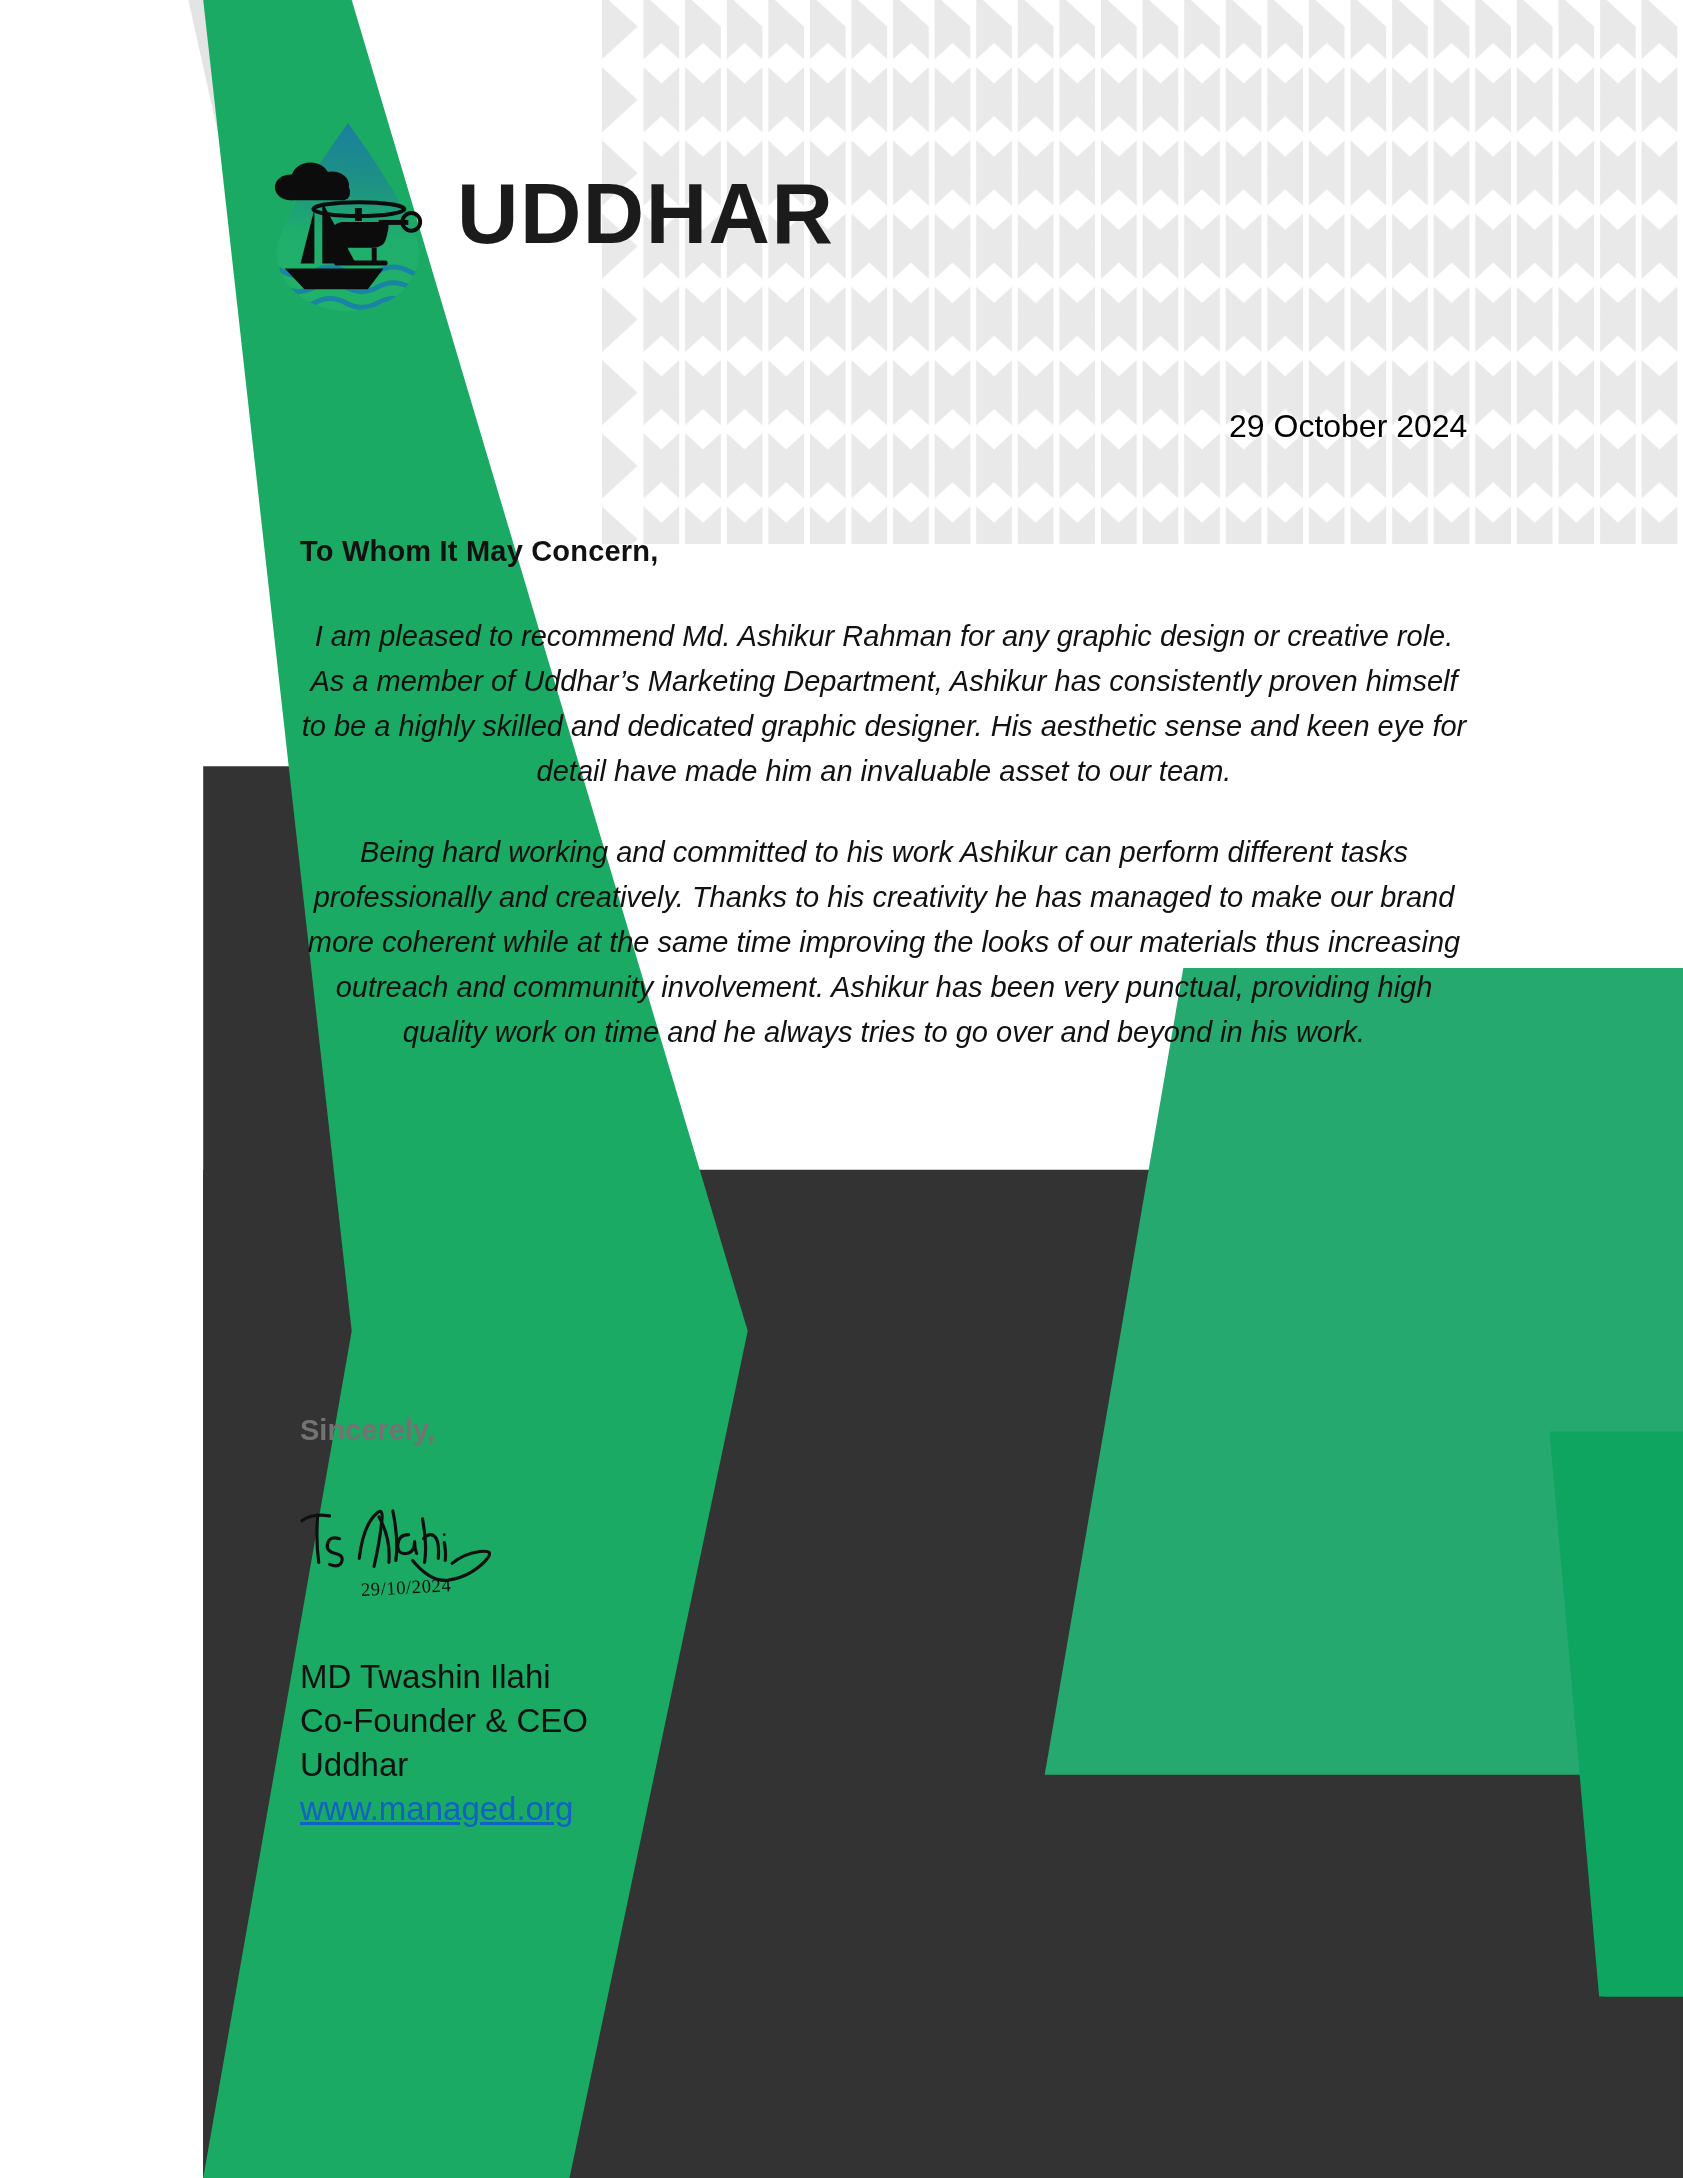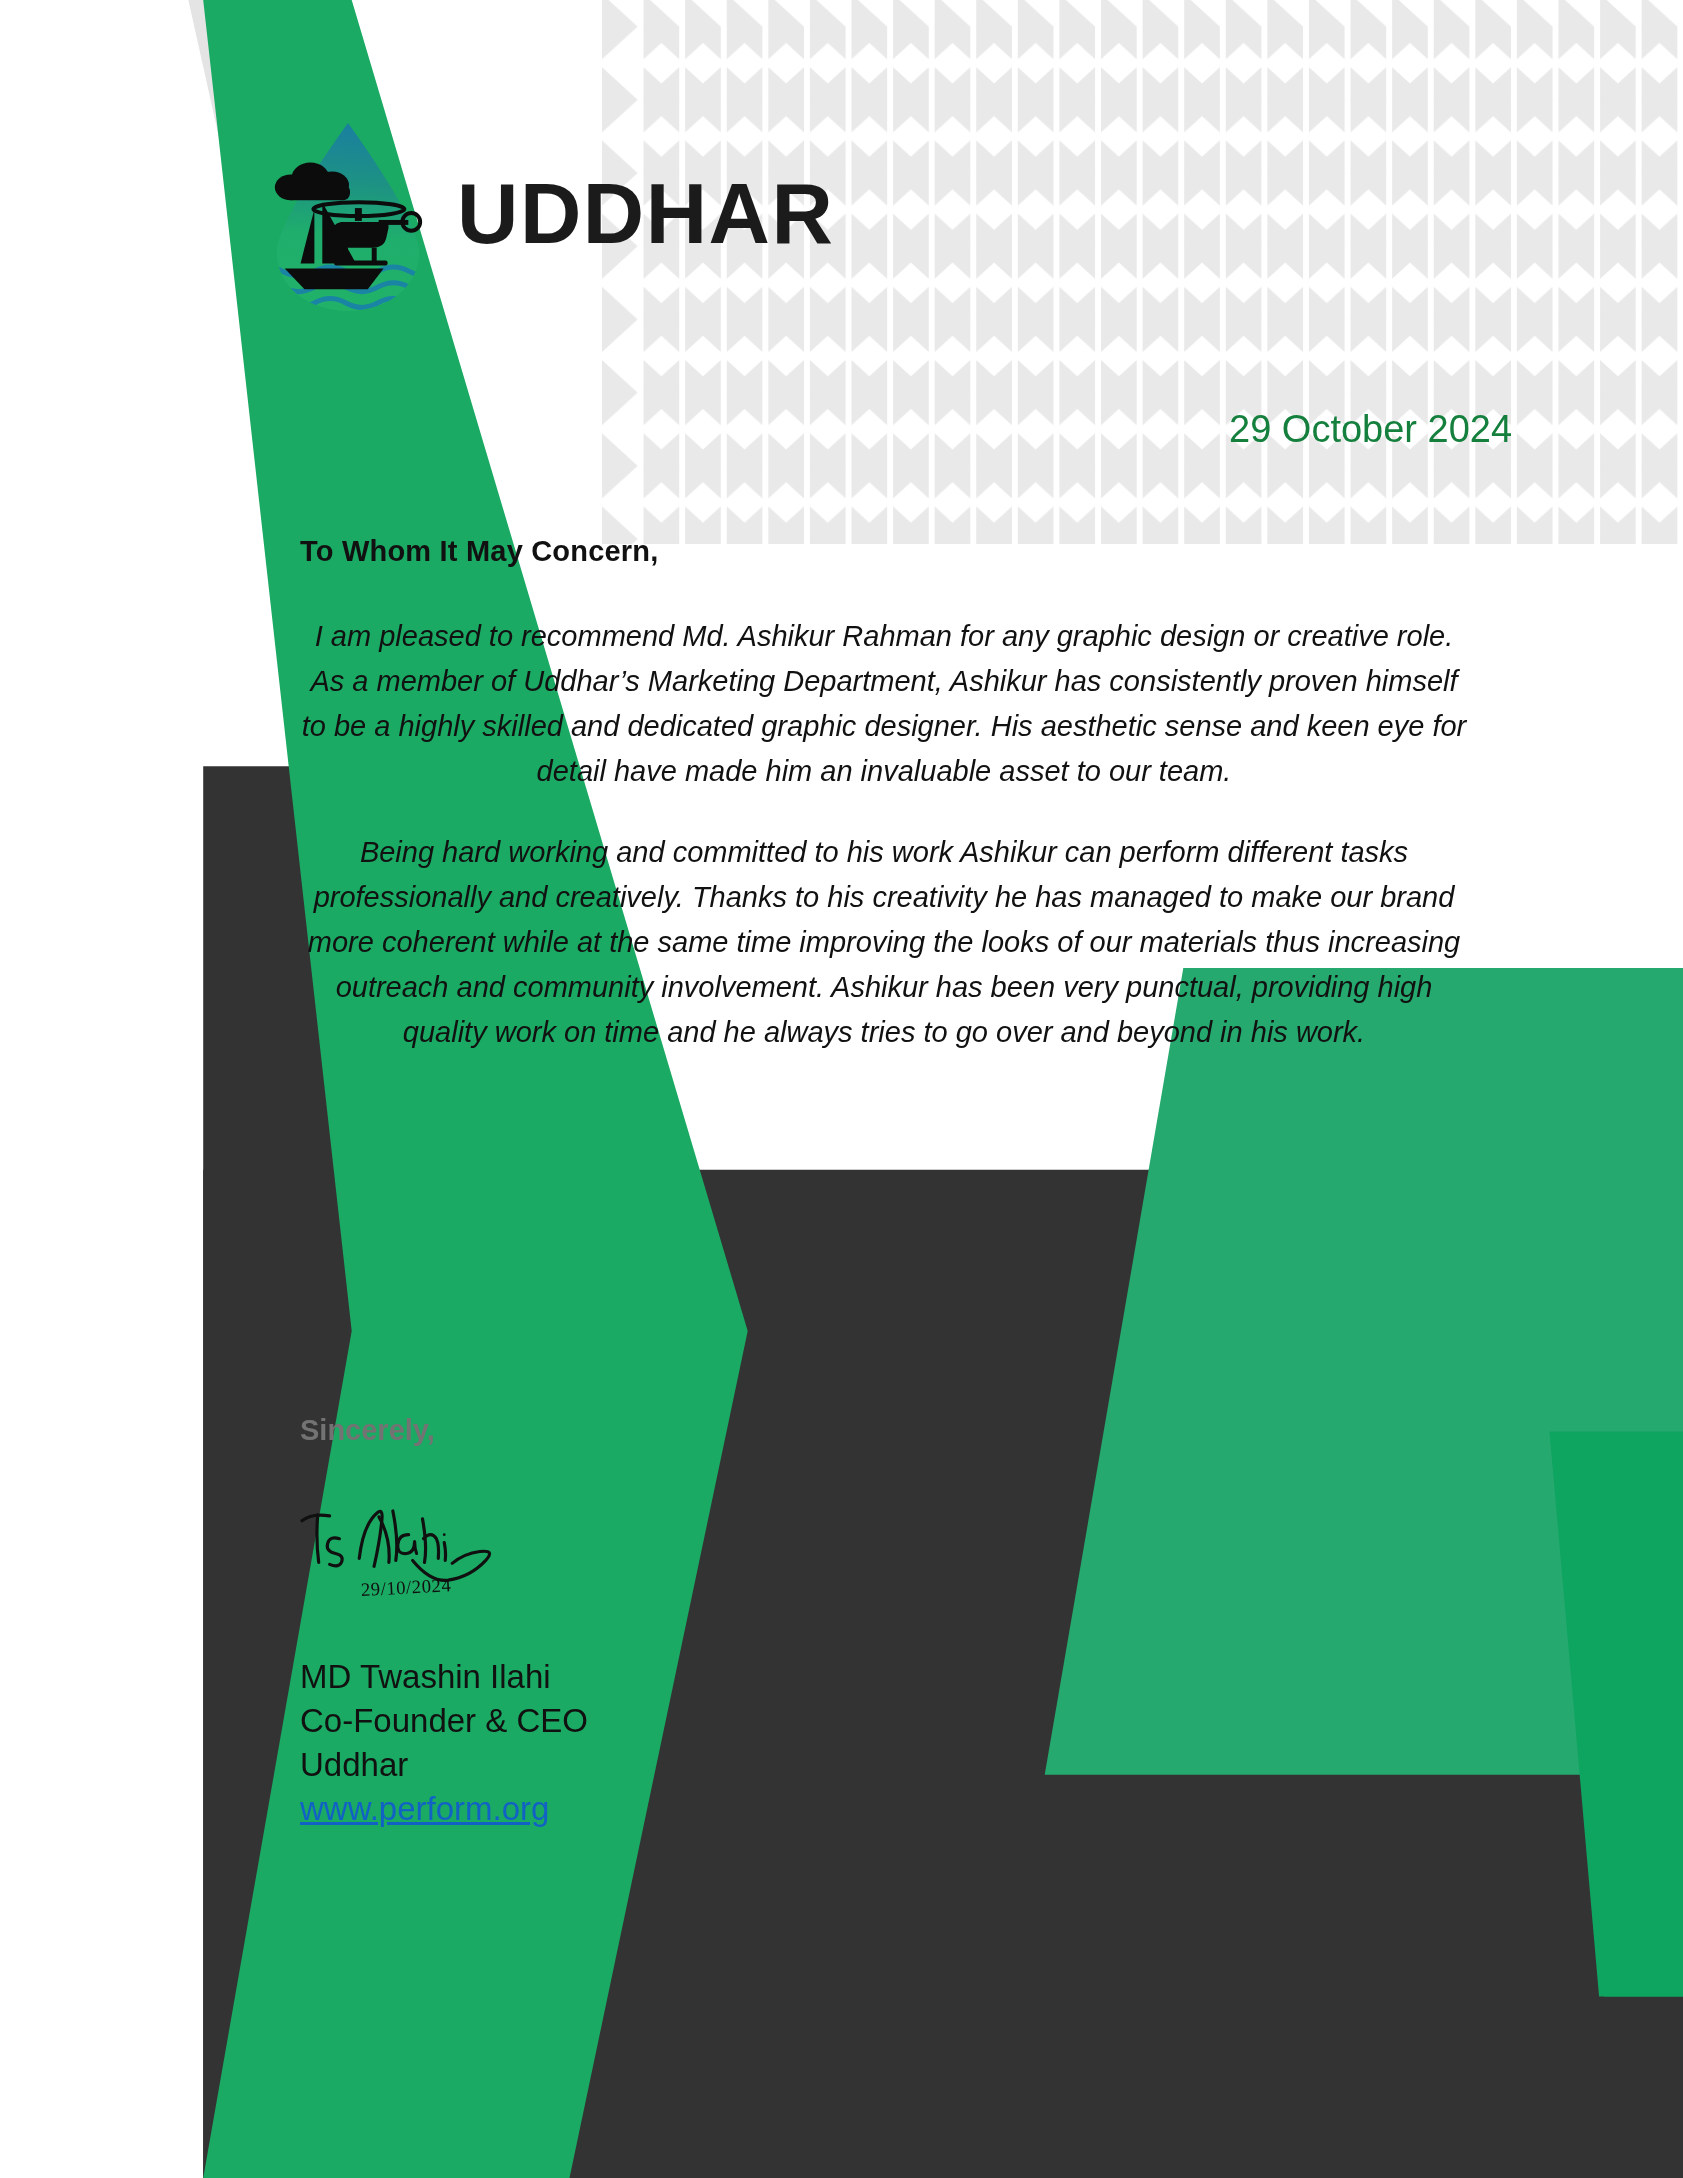--- a/index.html
+++ b/index.html
@@ -42,22 +42,22 @@
     color:#1b1b1b;
     margin-left:22px;
     line-height:1;
     padding-bottom:6px;
   }
 
   
   .doc-date {
     position:absolute;
     left:1204px; top:408px;
-    font-size:38px;
-    color:#15803d;
+    font-size:32px;
+    color:#000000;
     z-index:3;
     white-space:nowrap;
   }
 
   
   .letter {
     position:absolute;
     left:275px; top:535px;
     width:1168px;
     z-index:3;
@@ -246,21 +246,21 @@
       <g font-family="Liberation Serif, serif" font-size="19" fill="#101010">
         <text x="68" y="100" transform="rotate(-3 68 100)" letter-spacing="0.5">29/10/2024</text>
       </g>
     </svg>
   </div>
 
   <div class="sign-block">
     <div>MD Twashin Ilahi</div>
     <div>Co-Founder &amp; CEO</div>
     <div>Uddhar</div>
-    <a href="#" class="url">www.perform.org</a>
+    <a href="#" class="url">www.managed.org</a>
   </div>
 
   <svg class="footer-svg footer-deco" viewBox="0 0 1700 540" preserveAspectRatio="none">
 
     <polygon points="165,0 300,0 790,540 655,540" fill="#e4e4e4"></polygon>
 
     <polygon points="180,190 460,190 700,540 180,540" fill="#333333"></polygon>
 
     <polygon points="180,290 1700,290 1700,540 180,540" fill="#333333"></polygon>
 

